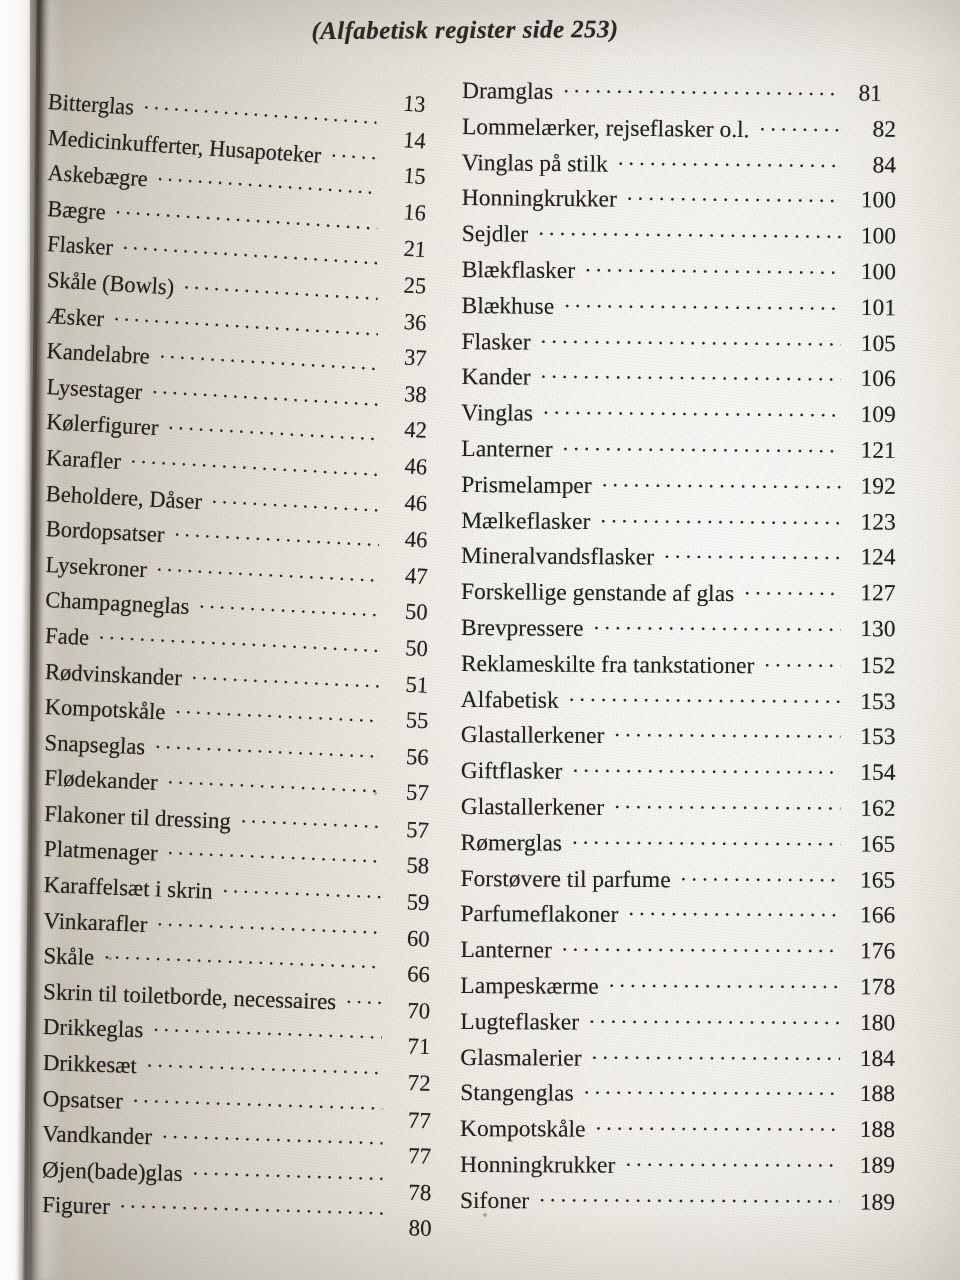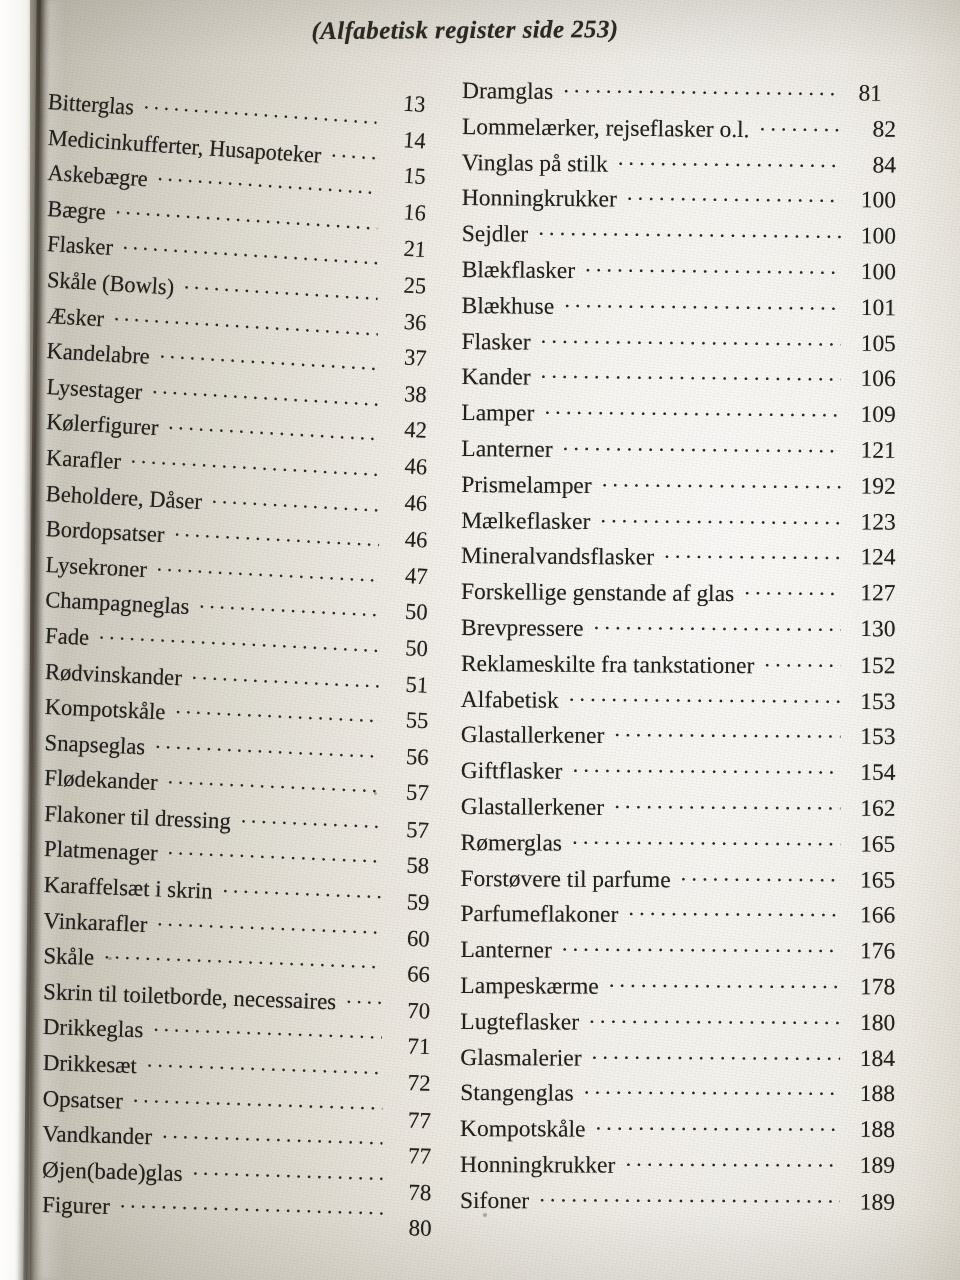--- a/index.html
+++ b/index.html
@@ -417,21 +417,21 @@
         <span class="label">Flasker</span>
         <span class="leader"></span>
         <span class="pagenum" style="position: relative; top: -1.55px;">105</span>
       </div>
       <div class="row" style="transform: translateX(1.48px) rotate(0.455deg) skewY(0.087deg) scaleX(0.9985); transform-origin: 0% 50%;">
         <span class="label">Kander</span>
         <span class="leader"></span>
         <span class="pagenum" style="position: relative; top: -1.48px;">106</span>
       </div>
       <div class="row" style="transform: translateX(1.42px) rotate(0.443deg) skewY(0.085deg) scaleX(0.9986); transform-origin: 0% 50%;">
-        <span class="label">Lamper</span>
+        <span class="label">Vinglas</span>
         <span class="leader"></span>
         <span class="pagenum" style="position: relative; top: -1.42px;">109</span>
       </div>
       <div class="row" style="transform: translateX(1.35px) rotate(0.431deg) skewY(0.084deg) scaleX(0.9986); transform-origin: 0% 50%;">
         <span class="label">Lanterner</span>
         <span class="leader"></span>
         <span class="pagenum" style="position: relative; top: -1.35px;">121</span>
       </div>
       <div class="row" style="transform: translateX(1.29px) rotate(0.419deg) skewY(0.082deg) scaleX(0.9987); transform-origin: 0% 50%;">
         <span class="label">Prismelamper</span>

